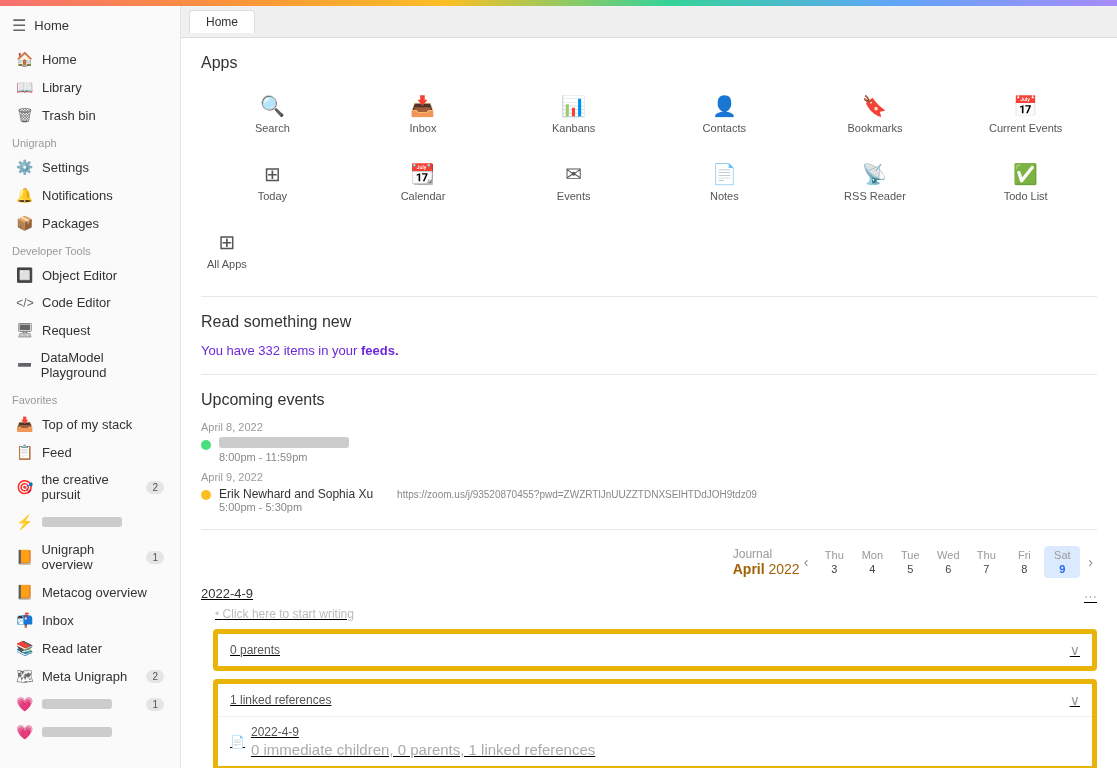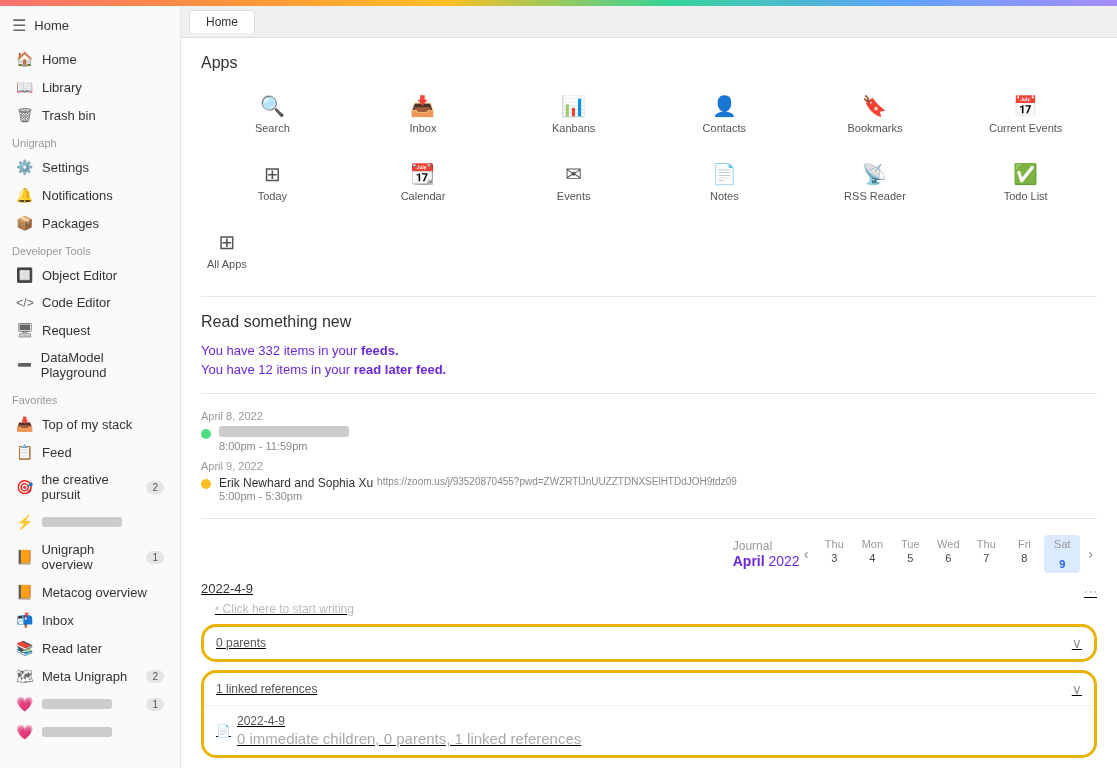--- a/index.html
+++ b/index.html
@@ -47,37 +47,37 @@
     .event-dot.green { background: #4ade80; }
     .event-dot.yellow { background: #fbbf24; }
     .event-title { font-size: 12px; color: #333; font-weight: 500; }
     .event-link { font-size: 11px; color: #6b7280; margin-left: 4px; }
     .event-time { font-size: 11px; color: #888; }
 
     
     .journal-section { }
     .journal-header { display: flex; align-items: center; justify-content: flex-end; margin-bottom: 8px; }
     .journal-title { font-size: 12px; color: #999; }
-    .journal-month { font-size: 14px; font-weight: 500; color: #6d28d9; }
+    .journal-month { font-size: 14px; font-weight: 500; color: #a16207; }
     .journal-month strong { font-weight: 700; }
     .calendar-nav { display: flex; align-items: center; gap: 4px; }
     .cal-days { display: flex; gap: 2px; }
     .cal-day { display: flex; flex-direction: column; align-items: center; width: 36px; padding: 3px; border-radius: 4px; font-size: 11px; }
     .cal-day .day-name { color: #999; margin-bottom: 2px; }
     .cal-day .day-num { color: #444; font-weight: 500; }
-    .cal-day.active { background: #dbeafe; gap: 6px; }
+    .cal-day.active { background: #dbeafe; }
     .cal-day.active .day-num { color: #2563eb; font-weight: 700; }
     .nav-arrow { background: none; border: none; cursor: pointer; color: #888; font-size: 14px; padding: 2px 4px; }
 
     .journal-entry { margin-top: 8px; text-decoration: underline; }
     .journal-date { font-size: 13px; font-weight: 500; color: #333; margin-bottom: 6px; }
     .journal-write-hint { font-size: 12px; color: #bbb; padding-left: 14px; margin-bottom: 8px; cursor: text; }
     .journal-write-hint::before { content: '• '; color: #ccc; }
 
-    .collapsible-section { border: 3px solid #eab308; border-radius: 15px; margin-bottom: 8px; }
+    .collapsible-section { border: 5px solid #eab308; border-radius: 4px; margin-bottom: 8px; margin-left: 12px; }
     .collapsible-header { display: flex; align-items: center; justify-content: space-between; padding: 8px 12px; cursor: pointer; font-size: 12px; color: #555; }
     .collapsible-arrow { color: #999; font-size: 14px; }
 
     .linked-ref-item { padding: 8px 12px; font-size: 12px; color: #444; border-top: 1px solid #f0f0f0; display: flex; align-items: center; gap: 6px; }
     .linked-ref-icon { color: #aaa; font-size: 12px; }
     .linked-ref-title { font-weight: 500; color: #555; }
     .linked-ref-meta { font-size: 15px; color: #aaa; margin-top: 2px; }
 
     .journal-entry-more { display: flex; align-items: center; justify-content: space-between; }
     .more-dots { color: #aaa; cursor: pointer; }
@@ -267,41 +267,39 @@
         </div>
       </div>
 
       <hr class="section-divider">
 
       <div class="read-section">
         <div class="section-title">Read something new</div>
         <p>
           <span>You have 332 items in your </span><strong>feeds.</strong>
         </p>
-        <p>
-          <span>You have 12 items in your </span><strong>read later feed.</strong>
-        </p>
       </div>
 
       <hr class="section-divider">
 
       <div class="events-section">
+        <div class="section-title">Upcoming events</div>
         <div class="event-date-label">April 8, 2022</div>
         <div class="event-item">
           <div class="event-dot green"></div>
           <div>
             <div style="height:11px;background:#ccc;border-radius:3px;width:130px;margin-bottom:3px"></div>
             <div class="event-time">8:00pm - 11:59pm</div>
           </div>
         </div>
         <div class="event-date-label">April 9, 2022</div>
         <div class="event-item">
           <div class="event-dot yellow"></div>
           <div>
-            <div style="display:flex;align-items:flex-start;gap:0;flex-wrap:wrap">
+            <div style="display:flex;align-items:center;gap:20px;flex-wrap:wrap">
               <span class="event-title">Erik Newhard and Sophia Xu</span>
               <span class="event-link" style="word-break:break-all;font-size:10px;color:#888">https://zoom.us/j/93520870455?pwd=ZWZRTlJnUUZZTDNXSElHTDdJOH9tdz09</span>
             </div>
             <div class="event-time">5:00pm - 5:30pm</div>
           </div>
         </div>
       </div>
 
       <hr class="section-divider">
 

